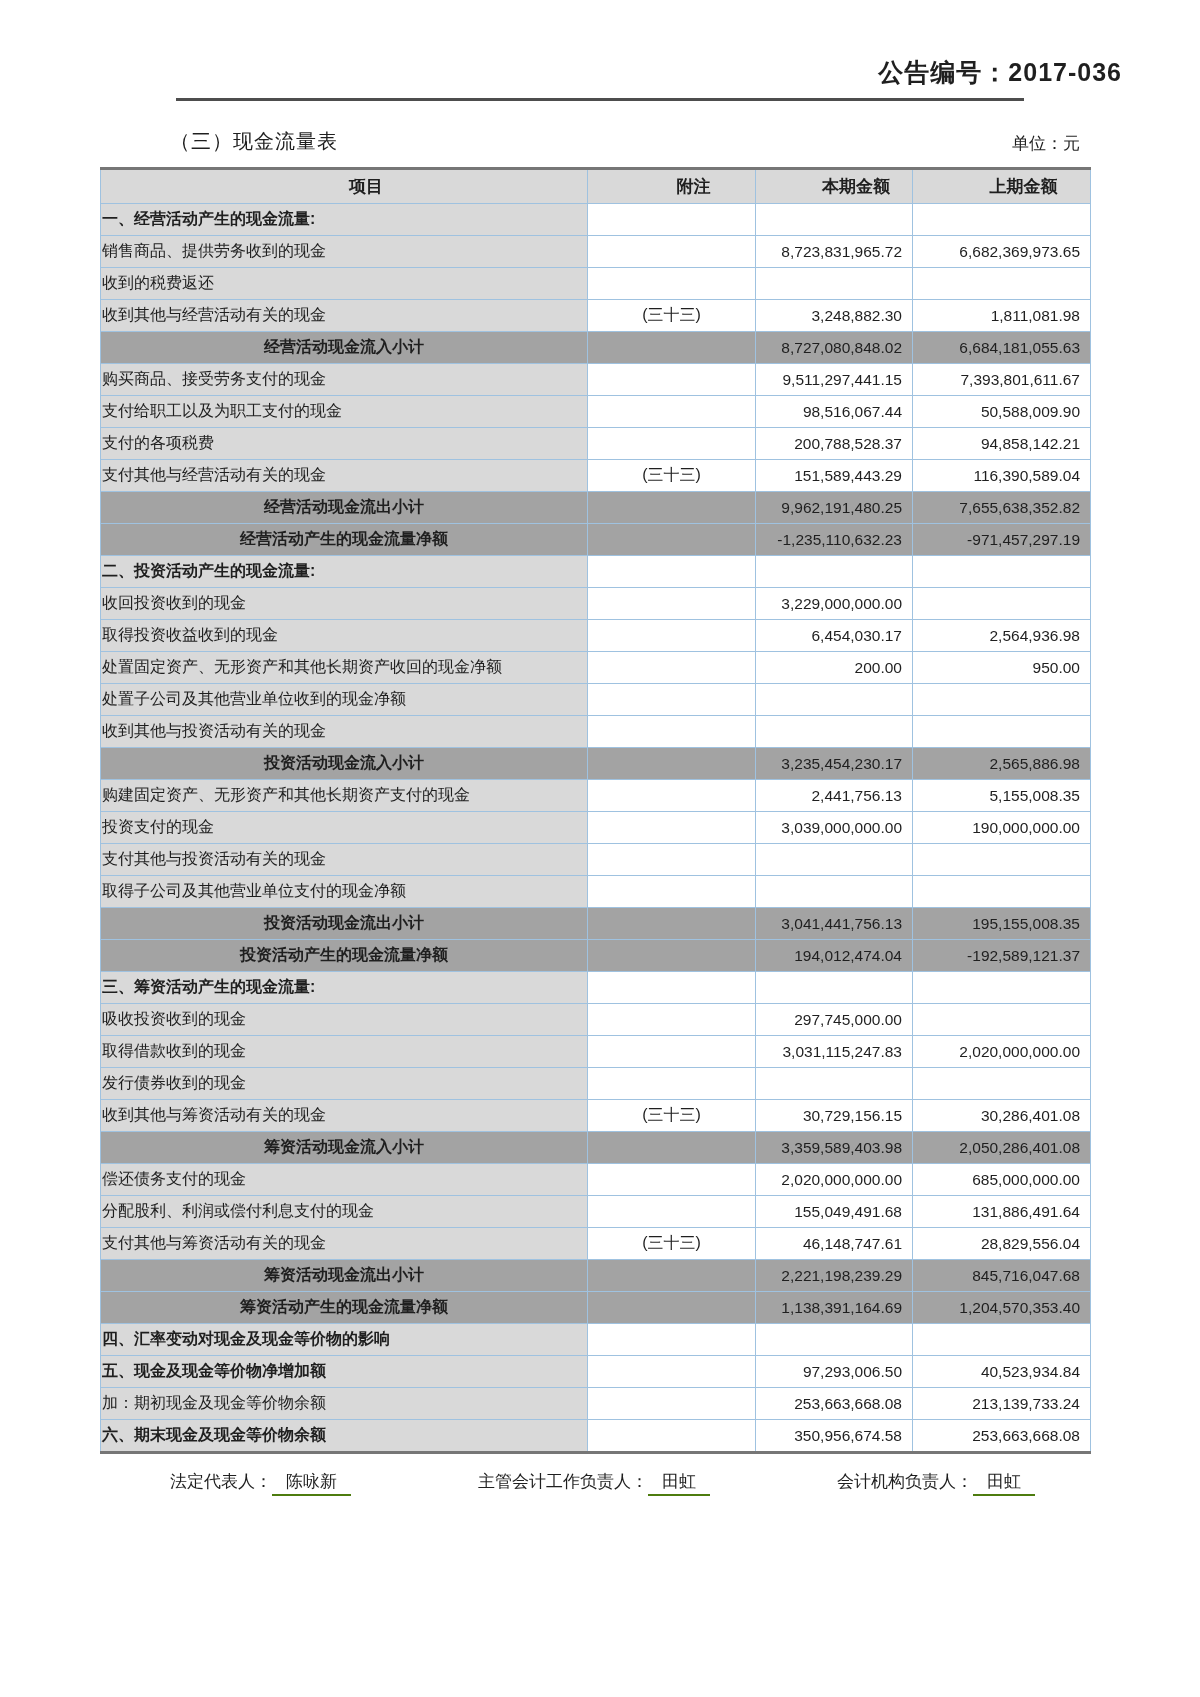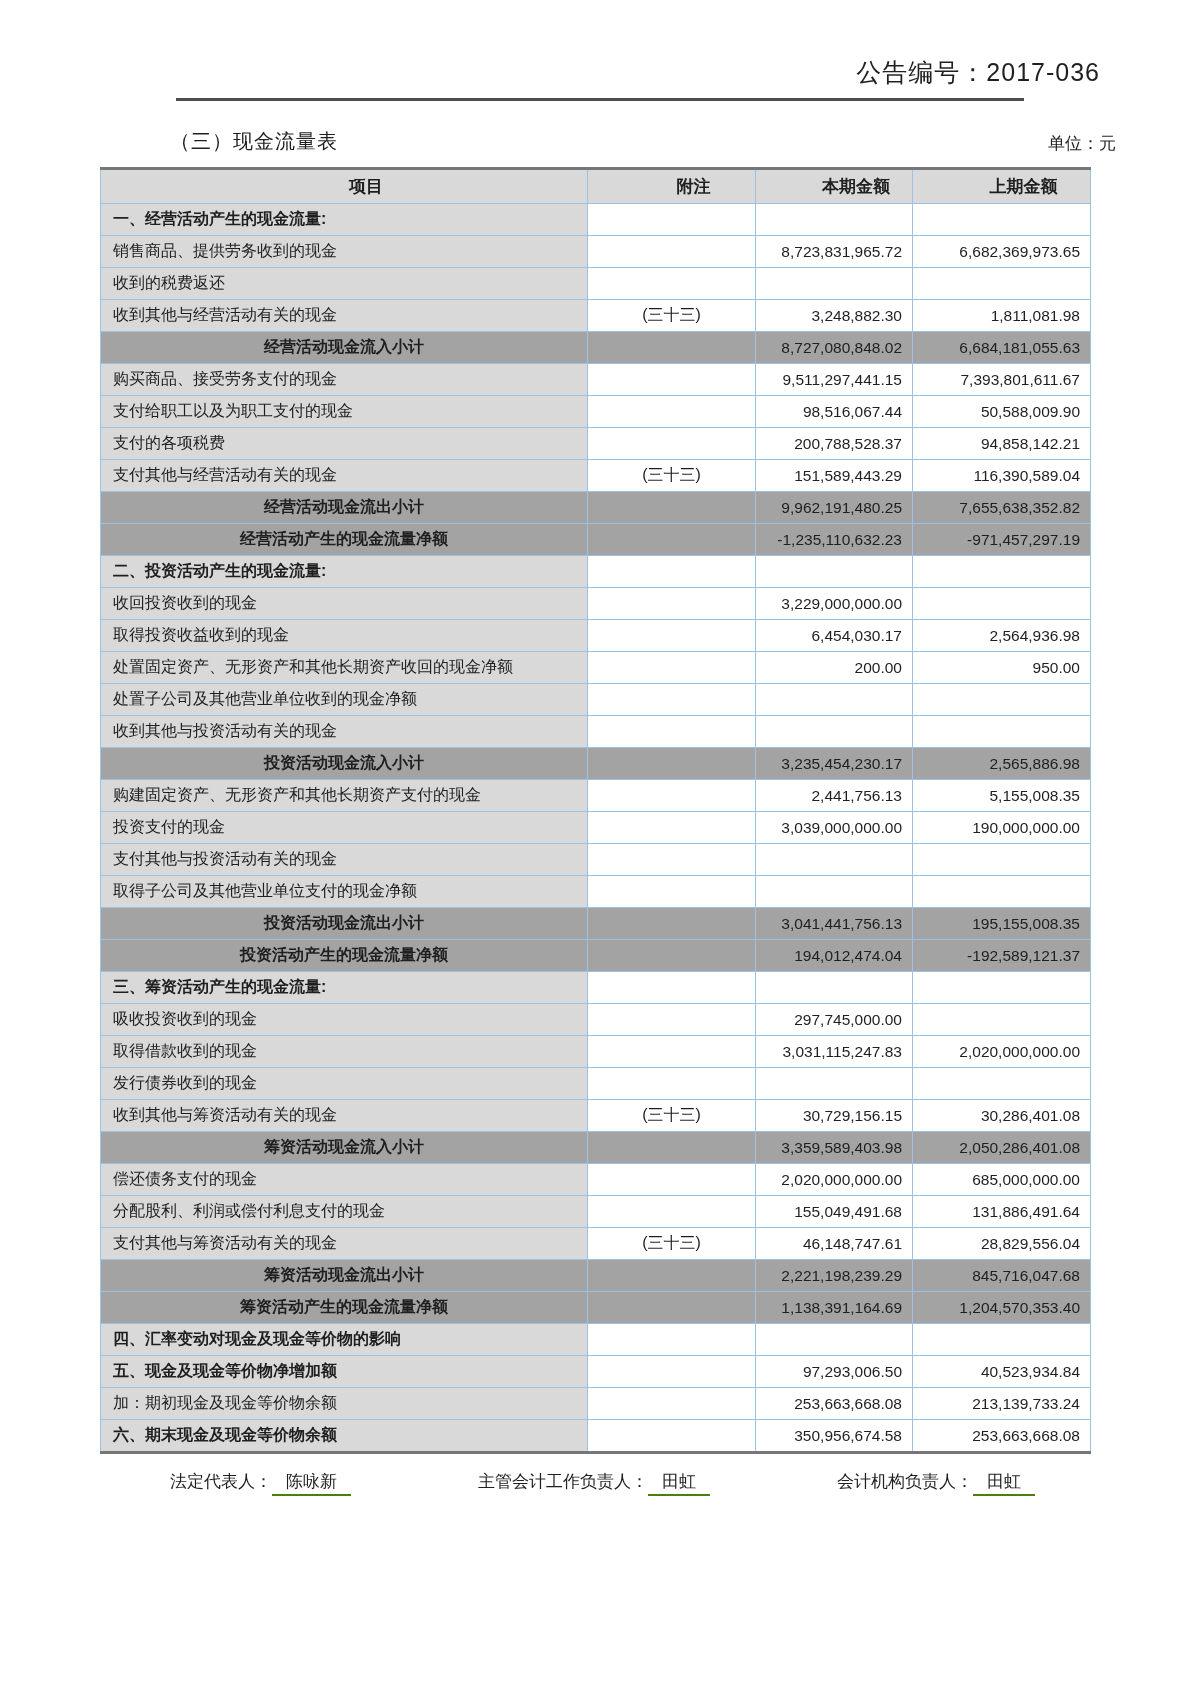--- a/index.html
+++ b/index.html
@@ -8,34 +8,34 @@
     background:#ffffff;
     font-family:"Liberation Sans","DejaVu Sans",sans-serif;
     color:#1f1f1f;
     position:relative;
     overflow:hidden;
   }
   
   .header { padding-top:60px; }
   .announcement {
     text-align:right;
-    padding-right:100px;
+    padding-right:78px;
     font-size:25px;
-    font-weight:normal;
+    font-weight:bold;
     letter-spacing:1px;
     line-height:1;
   }
   .header-line {
     height:0;
     border-top:3px solid #4d4d4d;
     margin:13px 176px 0 176px;
   }
   
   .title-row {
-    margin:27px 84px 0 170px;
+    margin:27px 120px 0 170px;
     display:flex;
     justify-content:space-between;
     align-items:flex-end;
   }
   .doc-title { font-size:20px; font-weight:500; letter-spacing:1px; }
   .unit-label { font-size:17px; }
   
   table.cashflow {
     border-collapse:collapse;
     table-layout:fixed;
@@ -57,21 +57,21 @@
     white-space:nowrap;
   }
   thead th {
     background:#d9d9d9;
     font-weight:bold;
     text-align:center;
     height:33px;
     font-size:17px;
     padding-left:44px;
   }
-  .cell-label { text-align:left; padding-left:12px; }
+  .cell-label { text-align:left; padding-left:1px; }
   .cell-note  { text-align:center; }
   .cell-num   { text-align:right; padding-right:10px; font-size:15.5px; }
   tr.row-item .cell-label,
   tr.row-section .cell-label { background:#d9d9d9; }
   tr.row-section .cell-label { font-weight:bold; }
   tr.row-subtotal td { background:#a3a3a3; }
   tr.row-subtotal .cell-label {
     text-align:center;
     font-weight:bold;
     padding-left:0;

